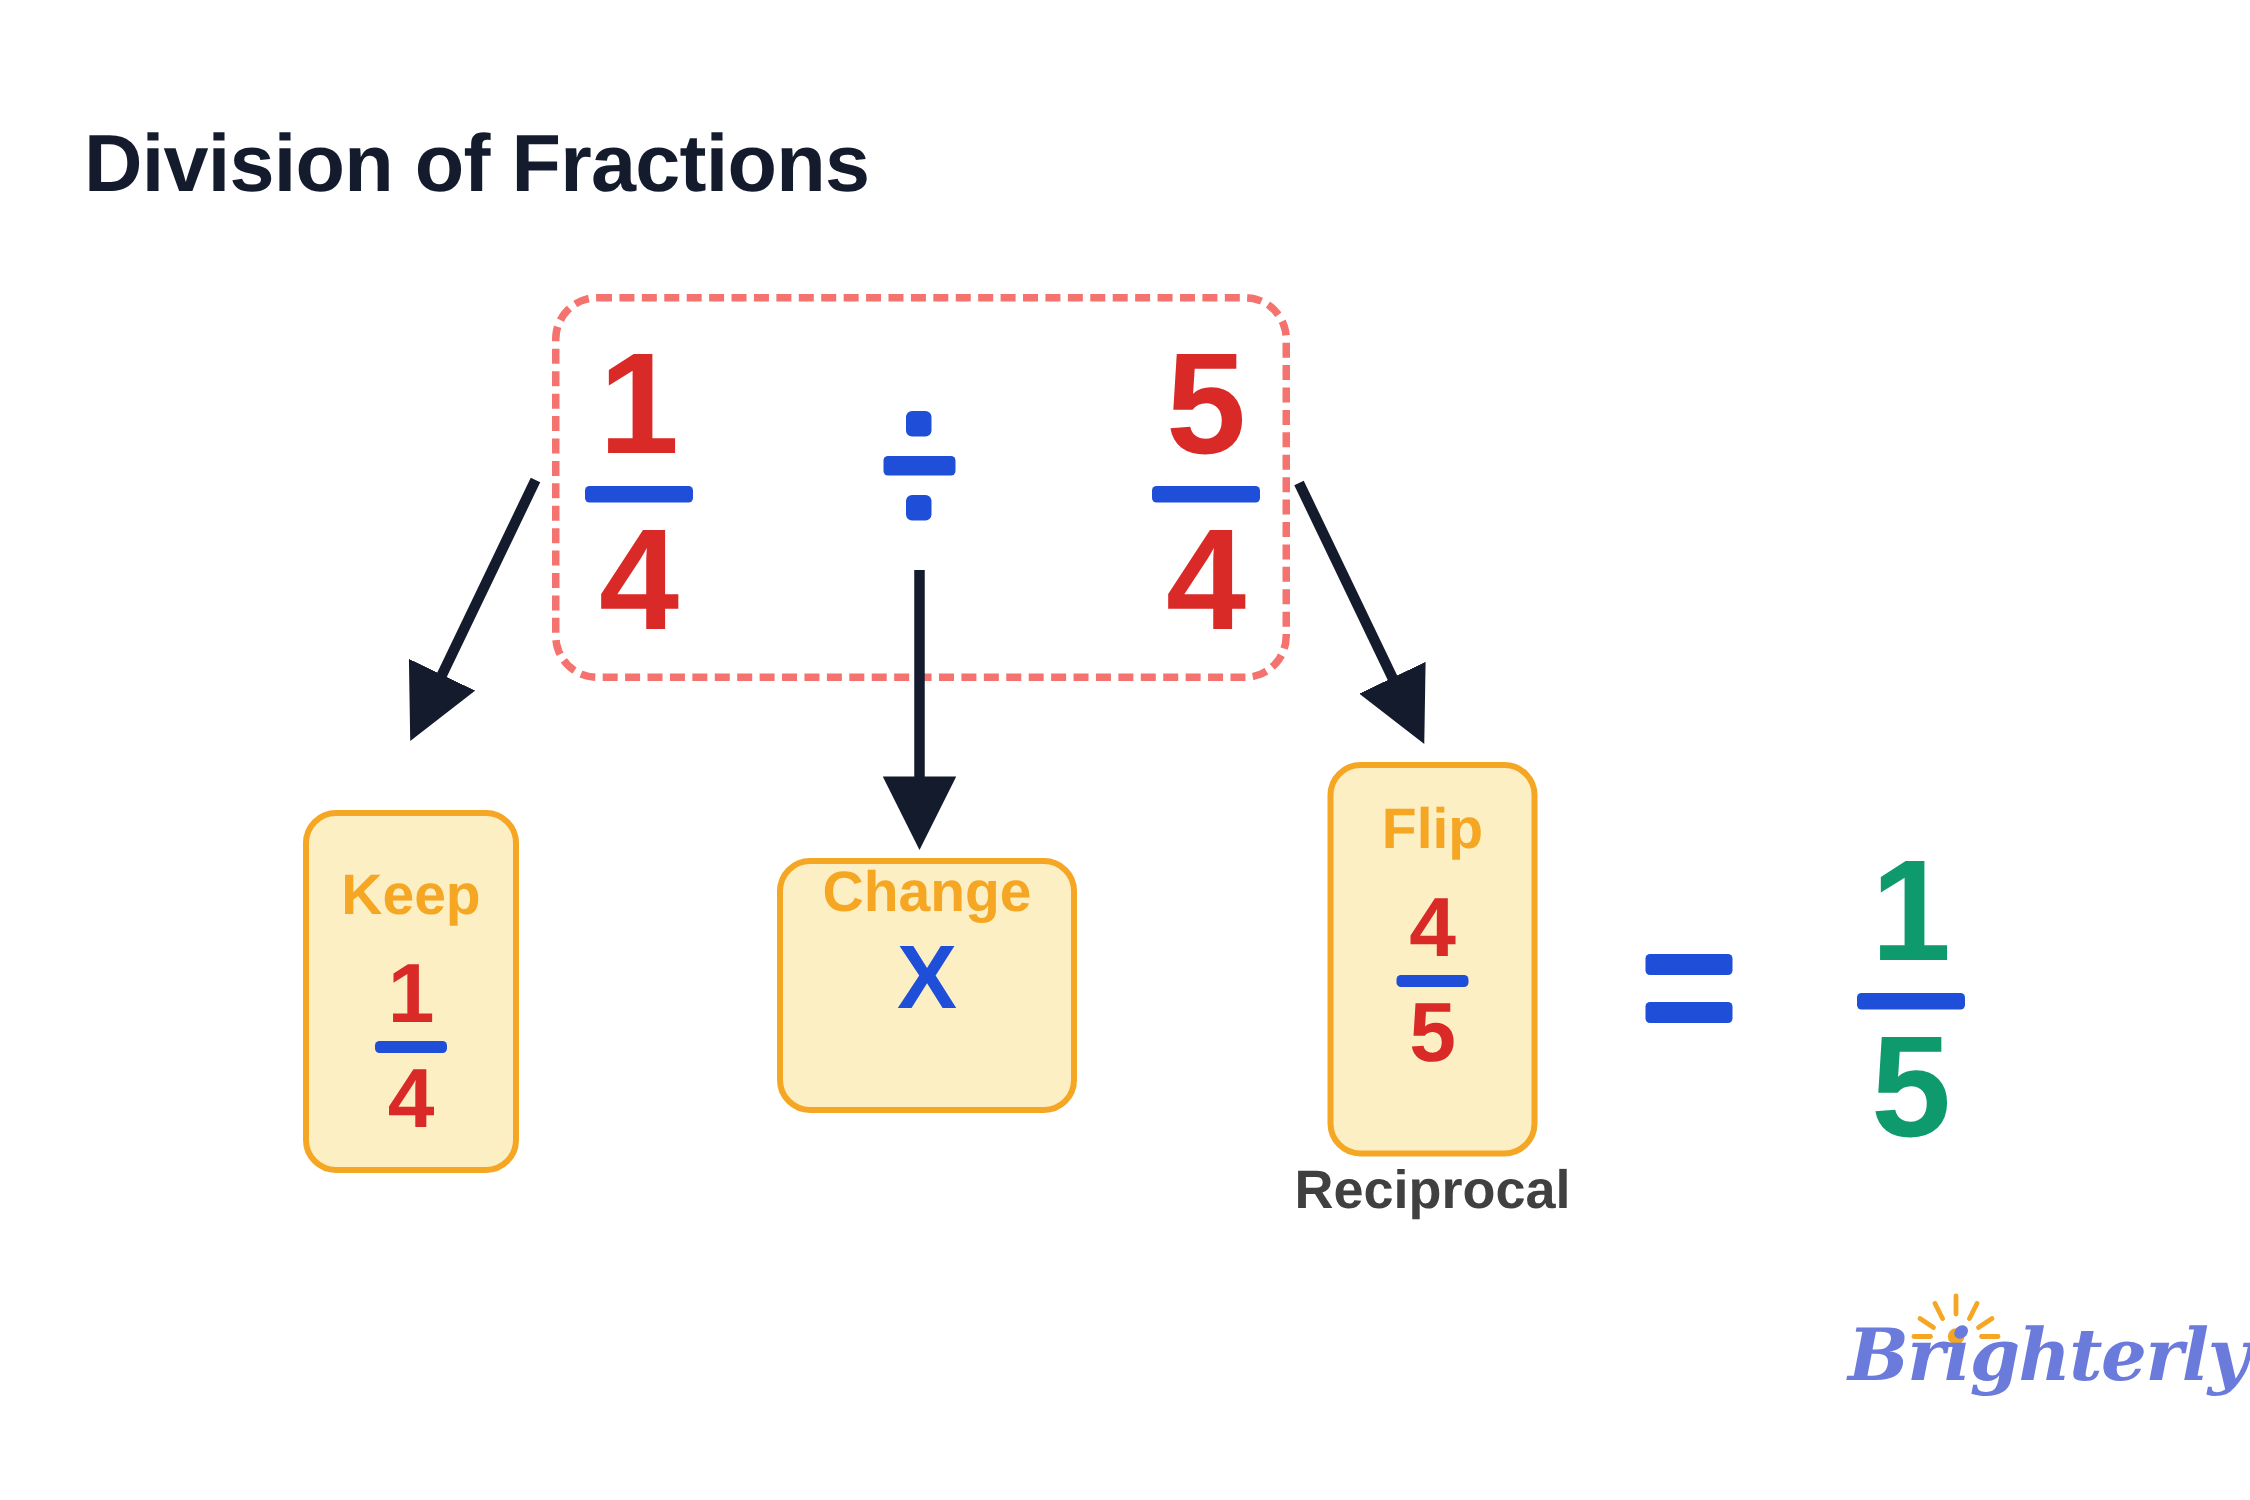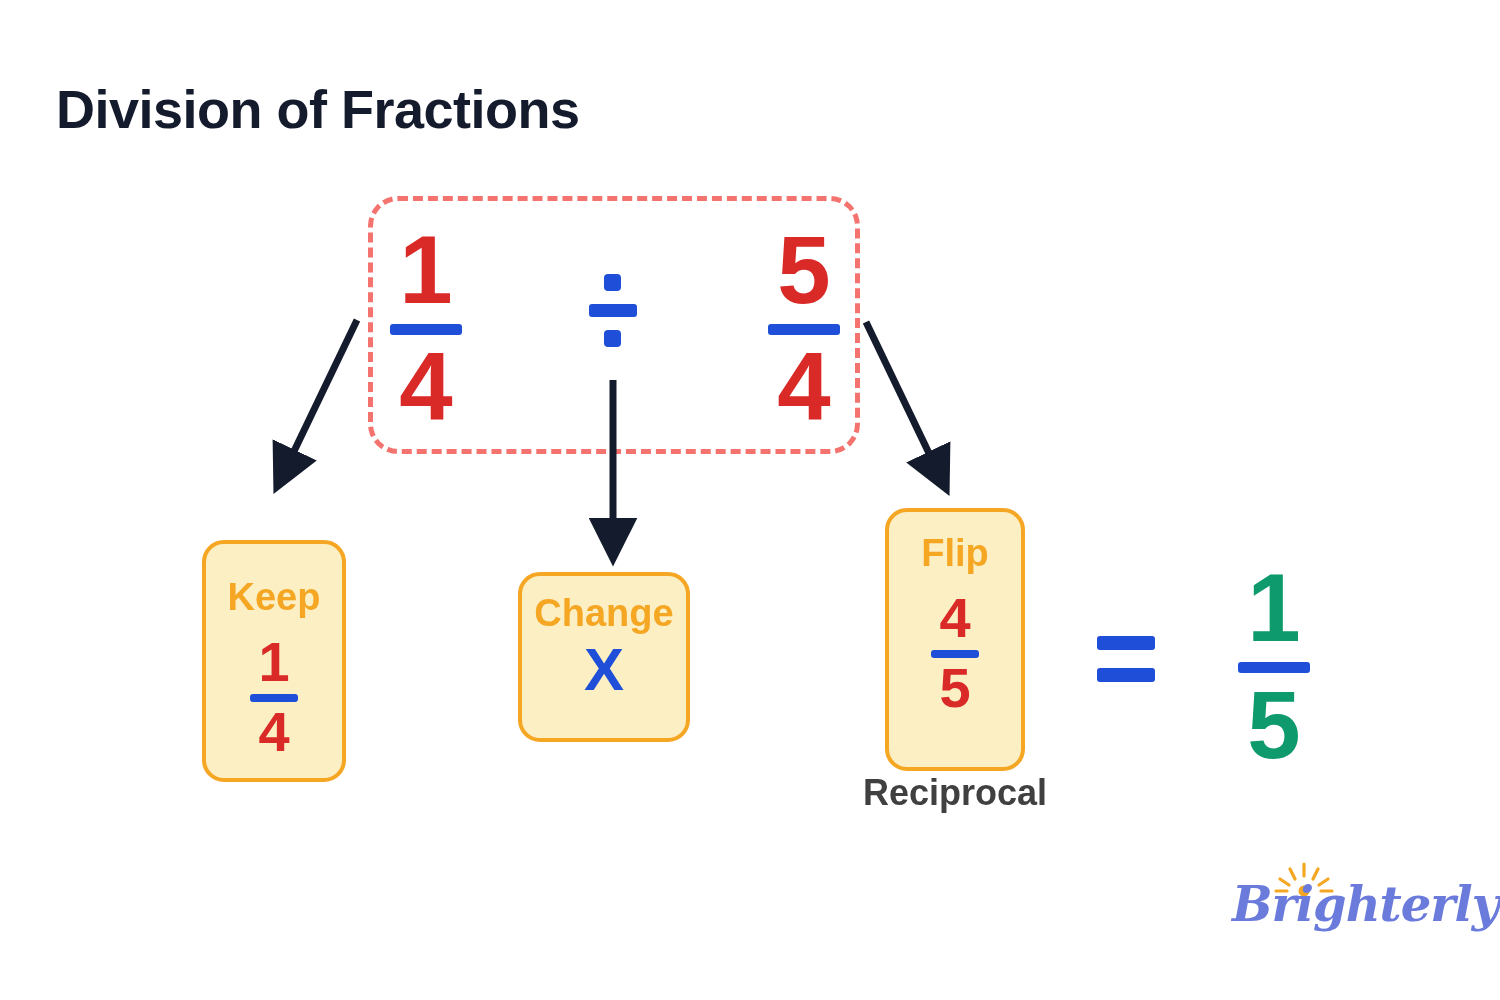--- a/index.html
+++ b/index.html
@@ -140,22 +140,21 @@
   #card-keep {
     left: 202px; top: 508px;
     width: 144px; height: 242px;
     padding-top: 34px;
     margin-top: 32px;
   }
   #card-keep .fraction { margin-top: 18px; }
 
   #card-change {
     left: 518px; top: 572px;
-    width: 172px; height: 170px;
-    padding-top: 18px;
+    width: 200px; height: 170px;
     text-align: right;
   }
   .times-sign {
     font-size: 60px;
     font-weight: bold;
     color: #1F4FD8;
     line-height: 1;
     margin-top: 8px;
   }
 

